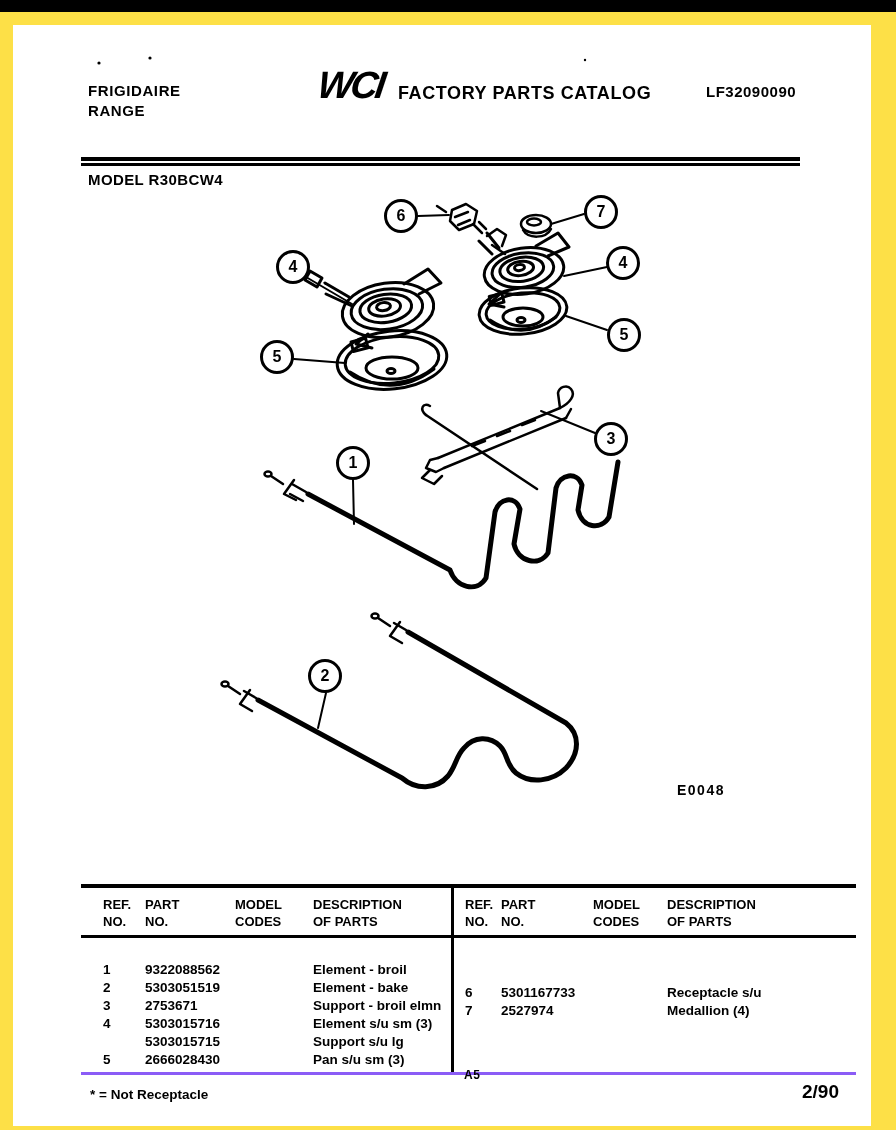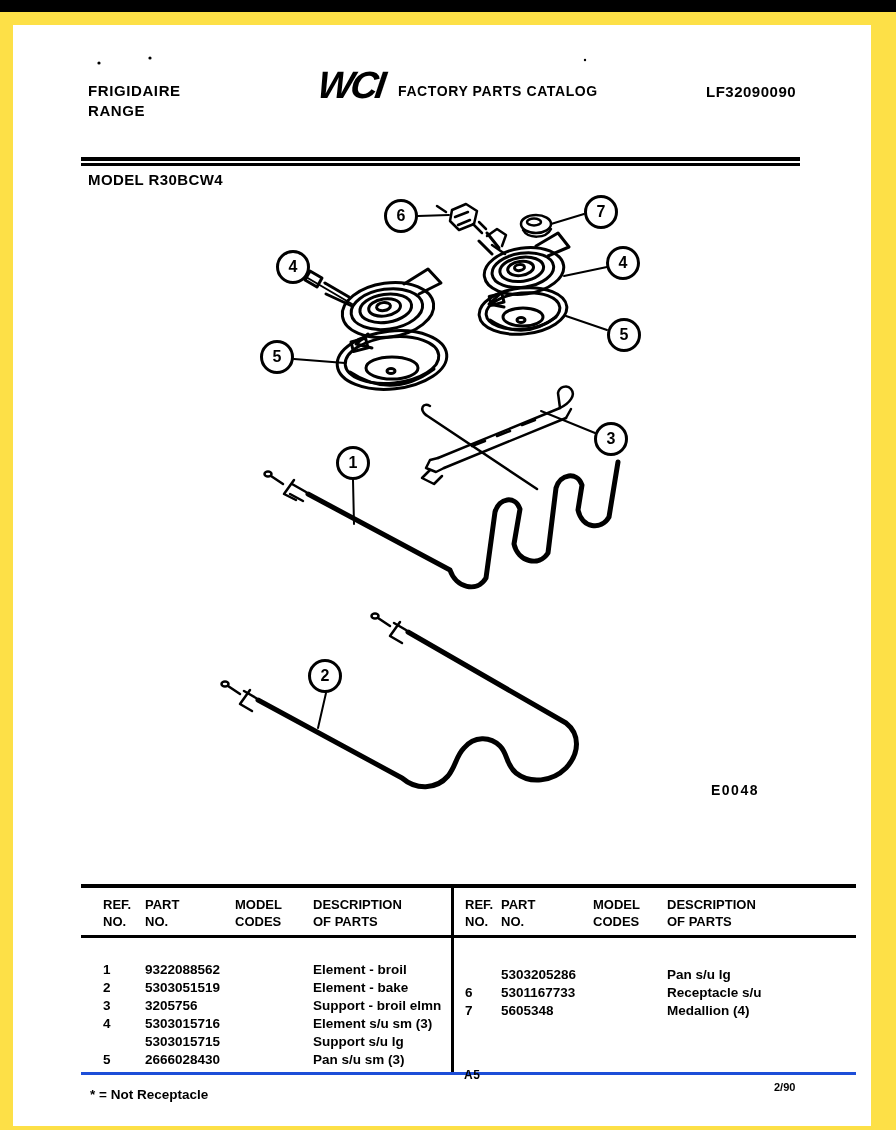--- a/index.html
+++ b/index.html
@@ -2,41 +2,41 @@
 <html><head>
 <meta charset="utf-8">
 <style>
   html,body{margin:0;padding:0;}
   body{width:896px;height:1130px;font-family:"Liberation Sans",sans-serif;background:#000;}
   .scan{position:relative;width:896px;height:1130px;background:#fde047;overflow:hidden;margin-top:12px;}
   .paper{position:absolute;left:13px;top:13px;width:858px;height:1101px;background:#fff;}
   .abs{position:absolute;color:#000;font-weight:bold;white-space:pre;}
   .brand{left:88px;top:69px;font-size:15px;line-height:20px;letter-spacing:0.6px;}
   .logo{left:318px;top:52px;font-size:38px;font-style:italic;font-weight:bold;letter-spacing:-3px;transform:skewX(-8deg);}
-  .cat-title{left:398px;top:71px;font-size:14px;letter-spacing:0.6px;}
+  .cat-title{left:398px;top:71px;font-size:18px;letter-spacing:0.6px;}
   .pubnum{left:706px;top:71px;font-size:15px;letter-spacing:0.5px;text-align:center;}
   .rule{position:absolute;background:#000;}
   .model{left:88px;top:159px;font-size:15px;letter-spacing:0.4px;}
-  .figcode{left:711px;top:770px;font-size:14px;letter-spacing:1.5px;}
+  .figcode{left:677px;top:770px;font-size:14px;letter-spacing:1.5px;}
   svg.diagram{position:absolute;left:0;top:0;}
   .callout{position:absolute;width:28px;height:28px;border:3px solid #000;border-radius:50%;
            background:#fff;display:flex;align-items:center;justify-content:center;
            font-size:16px;font-weight:bold;color:#000;z-index:5;}
   .ptable{position:absolute;left:81px;top:872px;width:775px;height:184px;
-          border-top:4px solid #000;border-bottom:3px solid #1d4ed8;}
+          border-top:4px solid #000;border-bottom:3px solid #8b5cf6;}
   .ptable .vdiv{position:absolute;left:370px;top:0;bottom:0;width:3px;background:#000;}
   .ptable .hline{position:absolute;left:0;top:47px;width:100%;height:3px;background:#000;}
   .hcell{position:absolute;top:8px;font-size:13px;line-height:17px;font-weight:bold;color:#000;white-space:pre;}
   .prow{position:absolute;left:0;width:100%;height:18px;}
   .prow span{position:absolute;font-size:13.5px;font-weight:bold;color:#000;white-space:pre;}
   .cL1{left:22px;} .cL2{left:64px;} .cL3{left:154px;} .cL4{left:232px;}
   .cR1{left:384px;} .cR2{left:420px;} .cR3{left:512px;} .cR4{left:586px;}
   .footnote{left:90px;top:1075px;font-size:13.5px;}
   .pagelabel{left:464px;top:1056px;font-size:12px;letter-spacing:0.5px;}
-  .datecode{left:774px;top:1069px;font-size:11px;}
+  .datecode{left:802px;top:1069px;font-size:19px;}
 </style>
 </head>
 <body>
 
 <div class="scan">
   <div class="paper"></div>
 
   <div class="abs brand"><span>FRIGIDAIRE</span><br><span>RANGE</span></div>
   <div class="abs logo">WCI</div>
   <div class="abs cat-title">FACTORY PARTS CATALOG</div>
@@ -225,21 +225,21 @@
         <span class="cL4">Element - broil</span>
       </div>
     <div class="prow" style="top:92px;">
         <span class="cL1">2</span>
         <span class="cL2">5303051519</span>
         <span class="cL3"></span>
         <span class="cL4">Element - bake</span>
       </div>
     <div class="prow" style="top:110px;">
         <span class="cL1">3</span>
-        <span class="cL2">3205756</span>
+        <span class="cL2">2753671</span>
         <span class="cL3"></span>
         <span class="cL4">Support - broil elmn</span>
       </div>
     <div class="prow" style="top:128px;">
         <span class="cL1">4</span>
         <span class="cL2">5303015716</span>
         <span class="cL3"></span>
         <span class="cL4">Element s/u sm (3)</span>
       </div>
     <div class="prow" style="top:146px;">
@@ -248,35 +248,29 @@
         <span class="cL3"></span>
         <span class="cL4">Support s/u lg</span>
       </div>
     <div class="prow" style="top:164px;">
         <span class="cL1">5</span>
         <span class="cL2">2666028430</span>
         <span class="cL3"></span>
         <span class="cL4">Pan s/u sm (3)</span>
       </div>
 
-    <div class="prow" style="top:79px;">
-        <span class="cR1"></span>
-        <span class="cR2">5303205286</span>
-        <span class="cR3"></span>
-        <span class="cR4">Pan s/u lg</span>
-      </div>
     <div class="prow" style="top:97px;">
         <span class="cR1">6</span>
         <span class="cR2">5301167733</span>
         <span class="cR3"></span>
         <span class="cR4">Receptacle s/u</span>
       </div>
     <div class="prow" style="top:115px;">
         <span class="cR1">7</span>
-        <span class="cR2">5605348</span>
+        <span class="cR2">2527974</span>
         <span class="cR3"></span>
         <span class="cR4">Medallion (4)</span>
       </div>
   </div>
 
   <div class="abs pagelabel">A5</div>
   <div class="abs footnote">* = Not Receptacle</div>
   <div class="abs datecode">2/90</div>
 </div>
 

